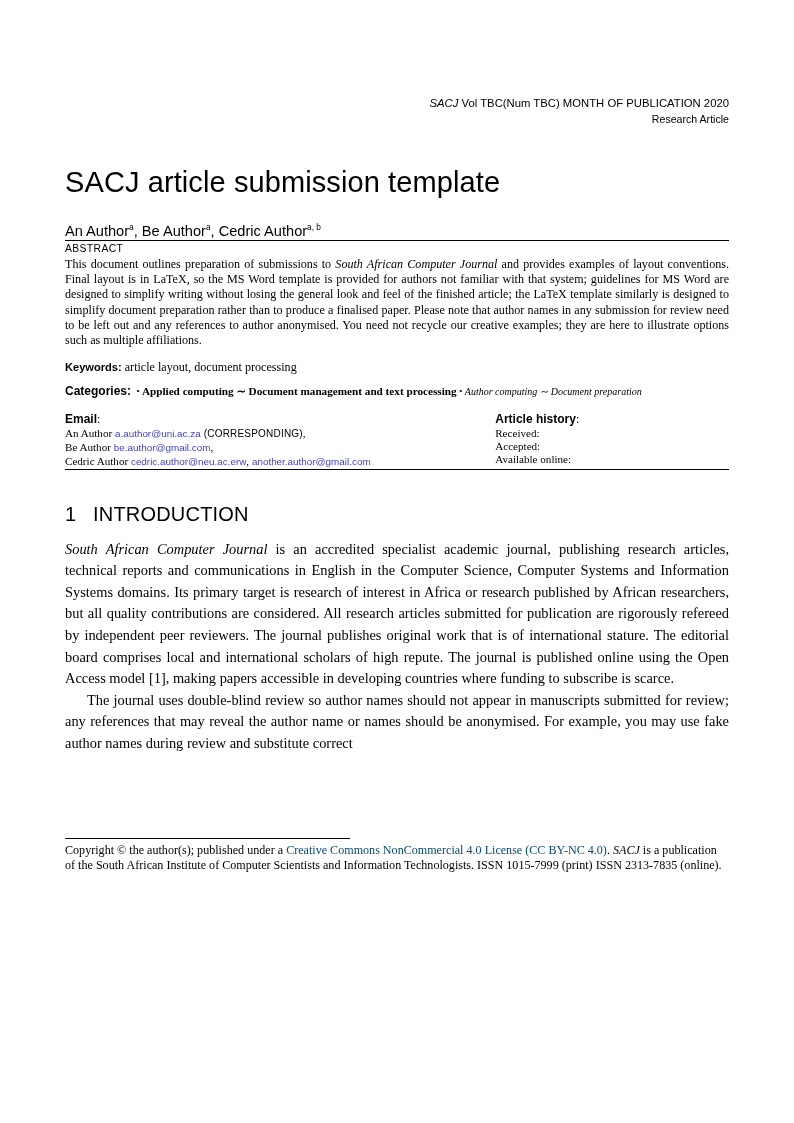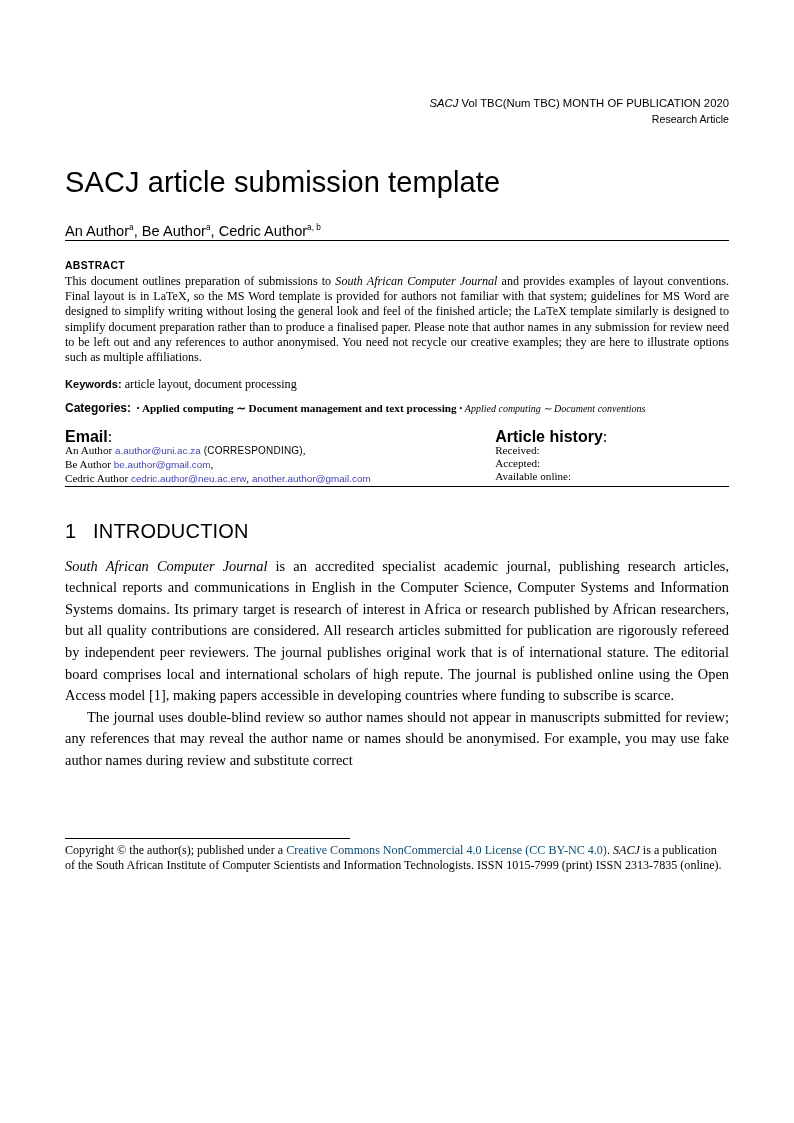--- a/index.html
+++ b/index.html
@@ -74,24 +74,24 @@
     border-top: 1.1px solid #000;
     margin: 0;
     height: 0;
   }
   .rule-top { margin-top: 18px; }
   .rule-bottom { margin-top: 6px; }
 
   
   .abs-head {
     font-family: "Liberation Sans", sans-serif;
-    font-weight: bold;
+    font-weight: normal;
     font-size: 10.4px;
     letter-spacing: 0.35px;
-    margin-top: 19px;
+    margin-top: 2px;
   }
   .abs-body {
     font-size: 12.1px;
     line-height: 15.3px;
     text-align: justify;
     margin-top: 3px;
   }
   .abs-body i { font-style: italic; }
 
   .kw-line {
@@ -121,21 +121,21 @@
   
   .meta {
     display: flex;
     margin-top: 13px;
   }
   .meta-col-left { width: 418px; }
   .meta-col-right { width: 246px; margin-left: 33px; }
   .meta-head {
     font-family: "Liberation Sans", sans-serif;
     font-weight: bold;
-    font-size: 16px;
+    font-size: 12px;
     line-height: 15px;
   }
   .meta-head .nb { font-family: "Liberation Serif", serif; font-weight: normal; }
   .meta-row {
     font-size: 11.1px;
     line-height: 12.9px;
     white-space: nowrap;
   }
   a.mail {
     color: #4242b5;
@@ -213,21 +213,21 @@
     </div>
 
 
     <hr class="rule rule-top">
 
     <div class="abs-head">ABSTRACT</div>
     <div class="abs-body"><span>This document outlines preparation of submissions to </span><i>South African Computer Journal</i><span> and provides examples of layout conventions. Final layout is in LaTeX, so the MS Word template is provided for authors not familiar with that system; guidelines for MS Word are designed to simplify writing without losing the general look and feel of the finished article; the LaTeX template similarly is designed to simplify document preparation rather than to produce a finalised paper. Please note that author names in any submission for review need to be left out and any references to author anonymised. You need not recycle our creative examples; they are here to illustrate options such as multiple affiliations.</span></div>
 
     <div class="kw-line"><span class="kw-label">Keywords:</span><span> article layout, document processing</span></div>
 
-    <div class="cat-line"><span class="cat-label">Categories:</span>&nbsp;&nbsp;<span class="bullet">•</span><span class="cat-bold"> Applied computing ∼ Document management and text processing</span> <span class="bullet">•</span><span class="cat-ital"> Applied computing ∼ Document conventions</span></div>
+    <div class="cat-line"><span class="cat-label">Categories:</span>&nbsp;&nbsp;<span class="bullet">•</span><span class="cat-bold"> Applied computing ∼ Document management and text processing</span> <span class="bullet">•</span><span class="cat-ital"> Author computing ∼ Document preparation</span></div>
 
     <div class="meta">
       <div class="meta-col-left">
         <div class="meta-head"><span>Email</span><span class="nb">:</span></div>
         <div class="meta-row"><span>An Author </span><a class="mail" href="#">a.author@uni.ac.za</a><span class="corresp"> (CORRESPONDING)</span><span>,</span></div>
         <div class="meta-row"><span>Be Author </span><a class="mail" href="#">be.author@gmail.com</a><span>,</span></div>
         <div class="meta-row"><span>Cedric Author </span><a class="mail" href="#">cedric.author@neu.ac.erw</a><span>, </span><a class="mail" href="#">another.author@gmail.com</a></div>
       </div>
       <div class="meta-col-right">
         <div class="meta-head"><span>Article history</span><span class="nb">:</span></div>

